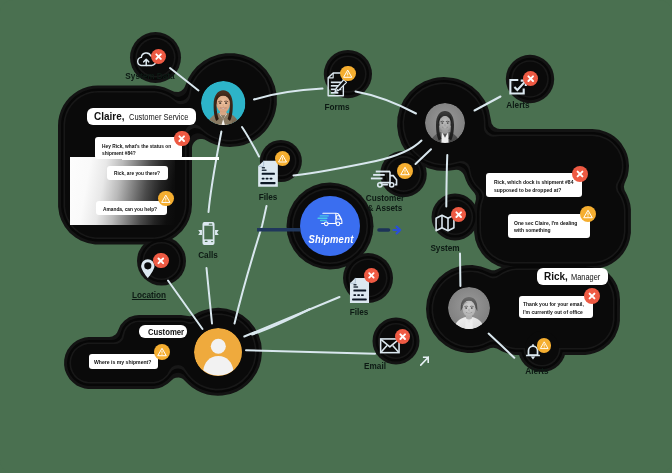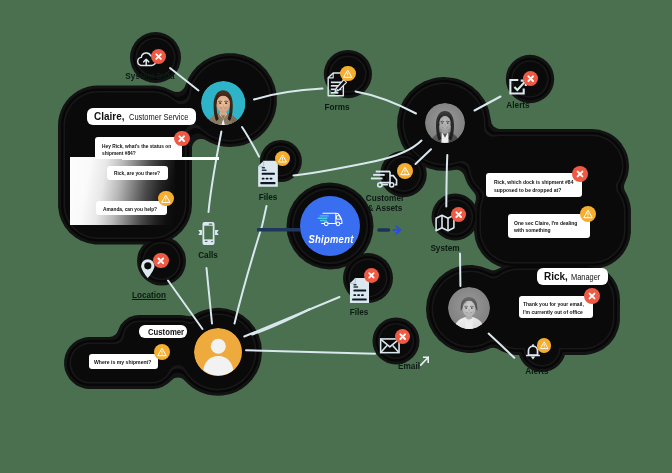--- a/index.html
+++ b/index.html
@@ -258,21 +258,21 @@
           <line x1="8.4" y1="8.4" x2="15.6" y2="15.6"></line>
           <line x1="15.6" y1="8.4" x2="8.4" y2="15.6"></line>
         </g>
       </svg>
     </div>
 <div class="icon" style="left:378.7px;top:338px;"><svg width="21.7" height="15.6" viewBox="0 0 26 20">
         <rect x="1.2" y="1.2" width="23.6" height="17.6" fill="none" stroke="#dce8f0" stroke-width="2"></rect>
         <path d="M1.9 2 L13 11.4 L24.1 2" fill="none" stroke="#dce8f0" stroke-width="2" stroke-linejoin="round"></path>
         <path d="M1.9 18 L9.4 9.6 M24.1 18 L16.6 9.6" fill="none" stroke="#dce8f0" stroke-width="2"></path>
       </svg></div>
-<div class="nodelabel" style="left:409px;top:360.8px;">Email</div>
+<div class="nodelabel" style="left:375px;top:360.8px;">Email</div>
 <div class="badge" style="left:395.0px;top:328.7px;width:15.4px;height:15.4px;background:#ee5a43;">
       <svg width="15.4" height="15.4" viewBox="0 0 24 24">
         <g stroke="#ffffff" stroke-width="3" stroke-linecap="round">
           <line x1="8.4" y1="8.4" x2="15.6" y2="15.6"></line>
           <line x1="15.6" y1="8.4" x2="8.4" y2="15.6"></line>
         </g>
       </svg>
     </div>
 <div class="icon" style="left:525.2px;top:341.2px;"><svg width="16" height="21.8" viewBox="0 0 24 26">
         <path d="M5.2 18.0 V11.2 A6.8 6.8 0 0 1 18.8 11.2 V18.0 Z" fill="none" stroke="#dce8f0" stroke-width="2.6" stroke-linejoin="round"></path>

